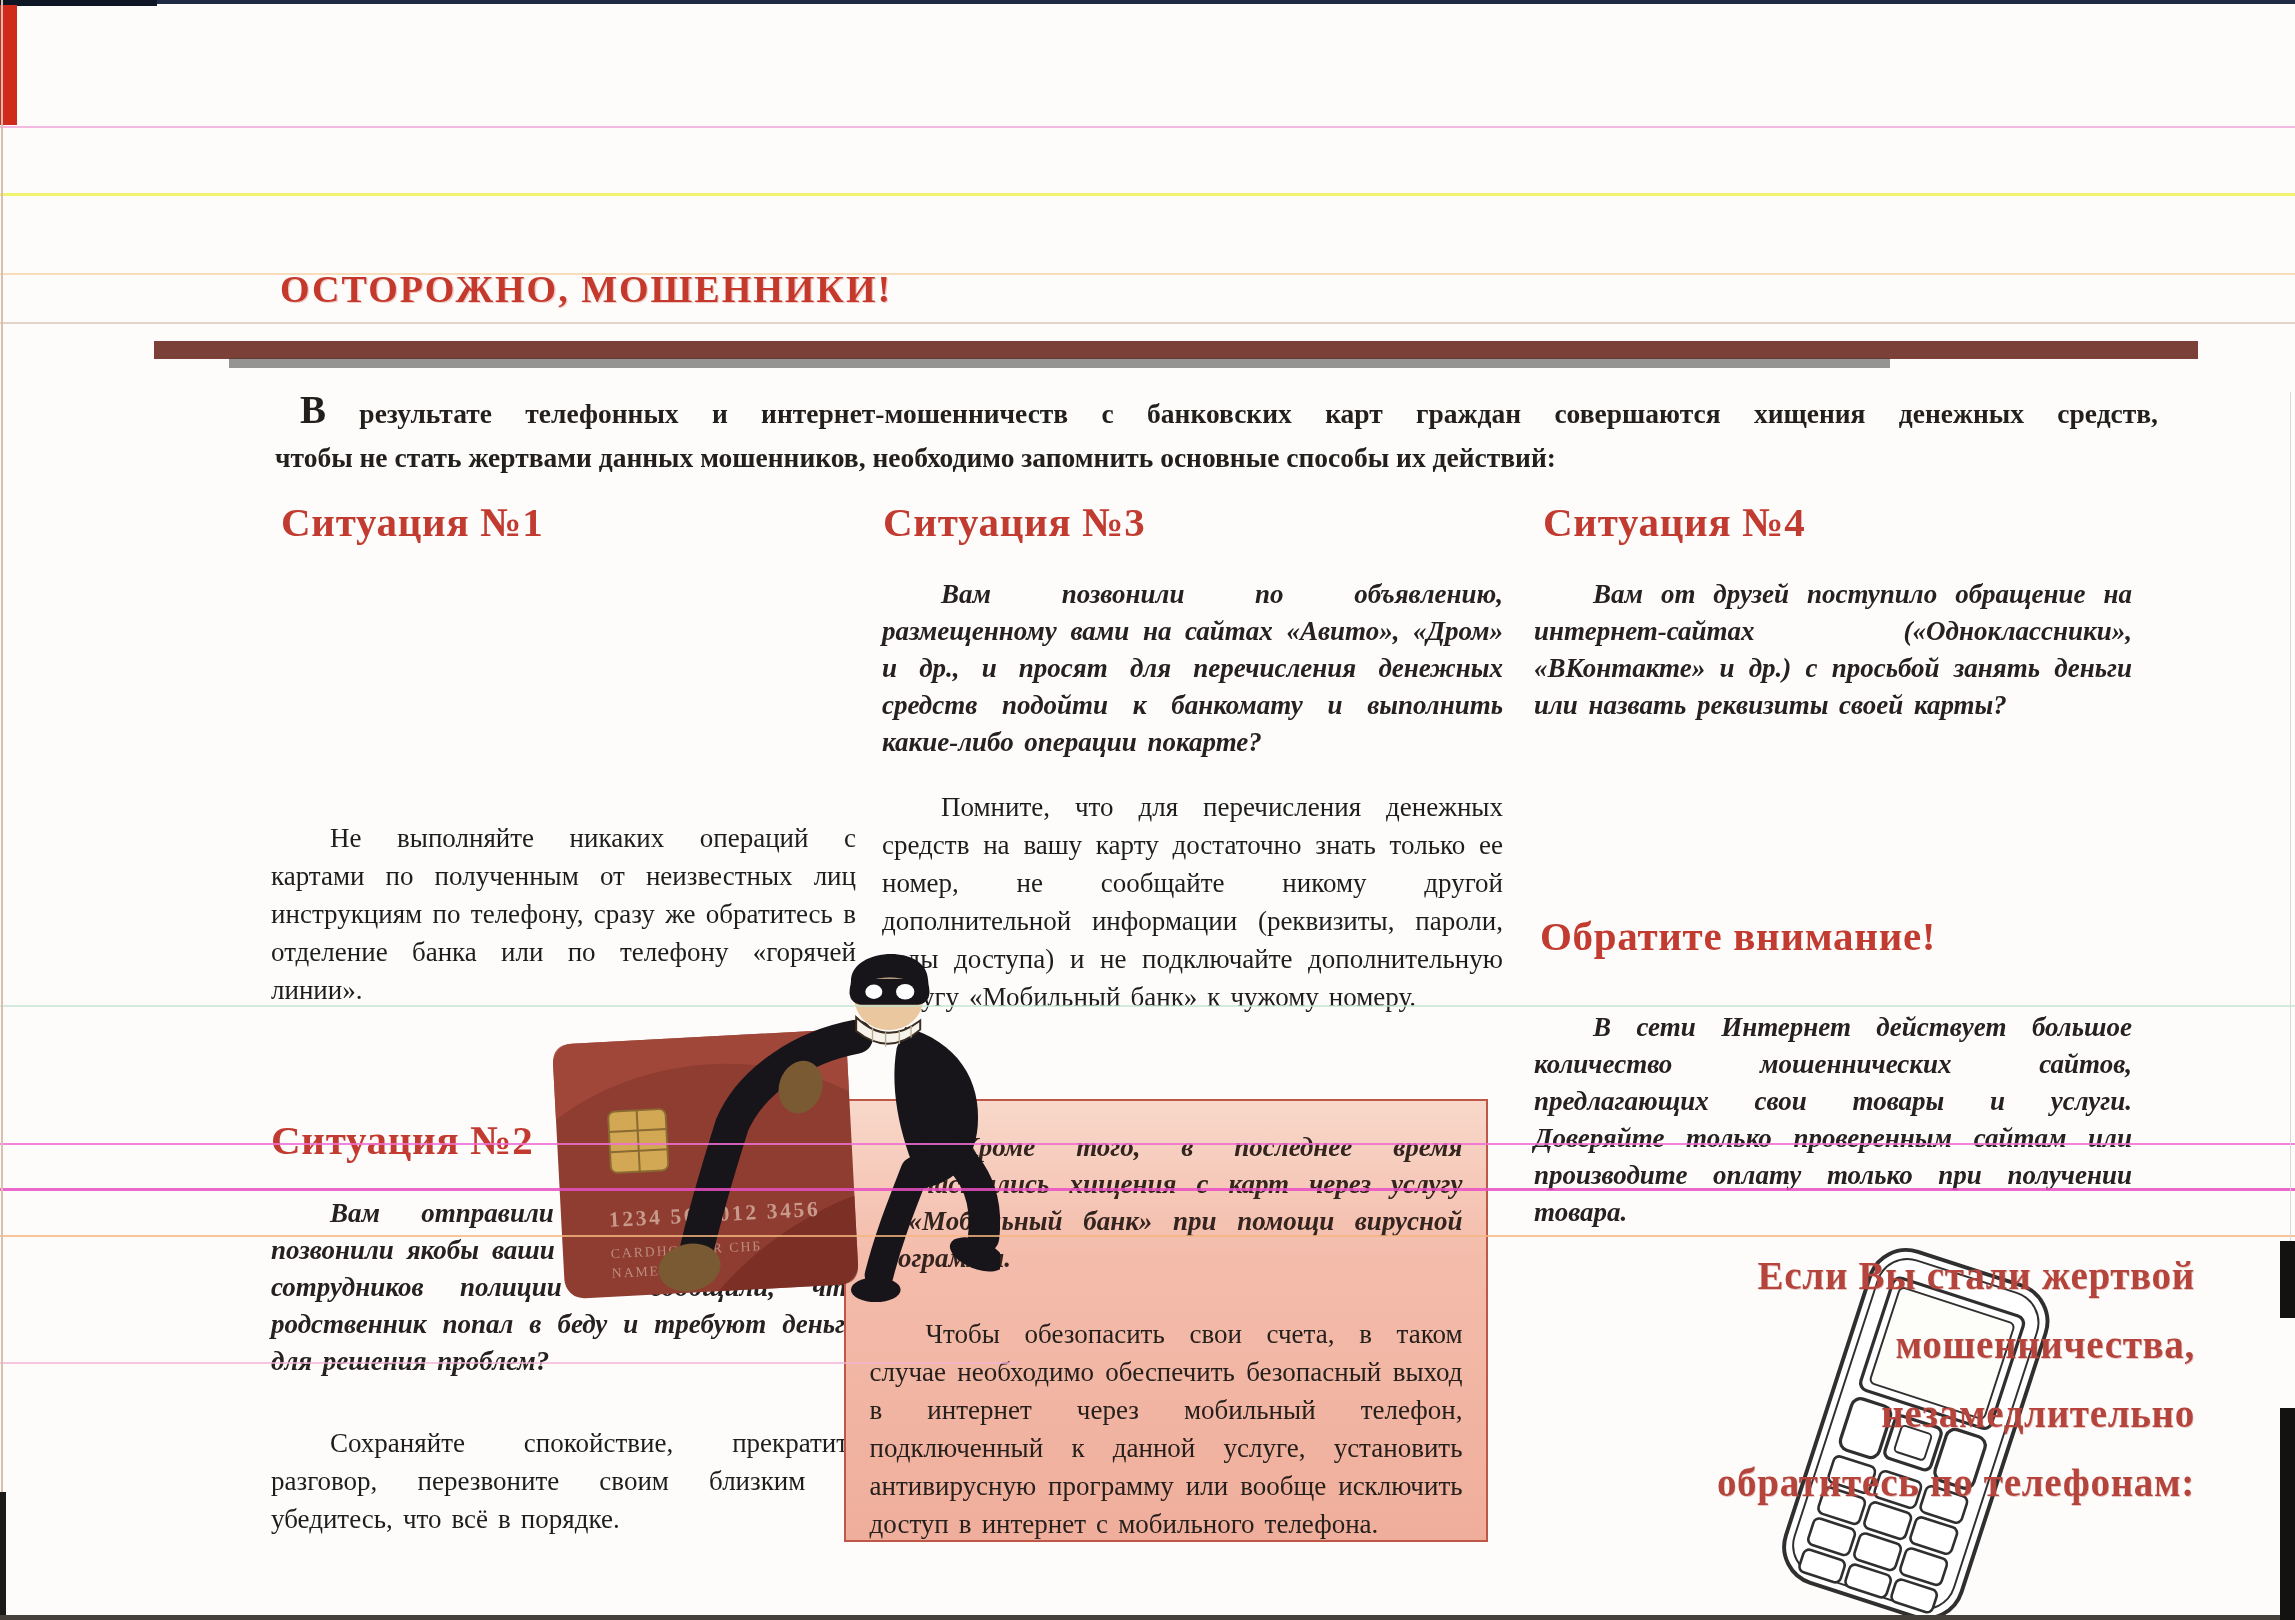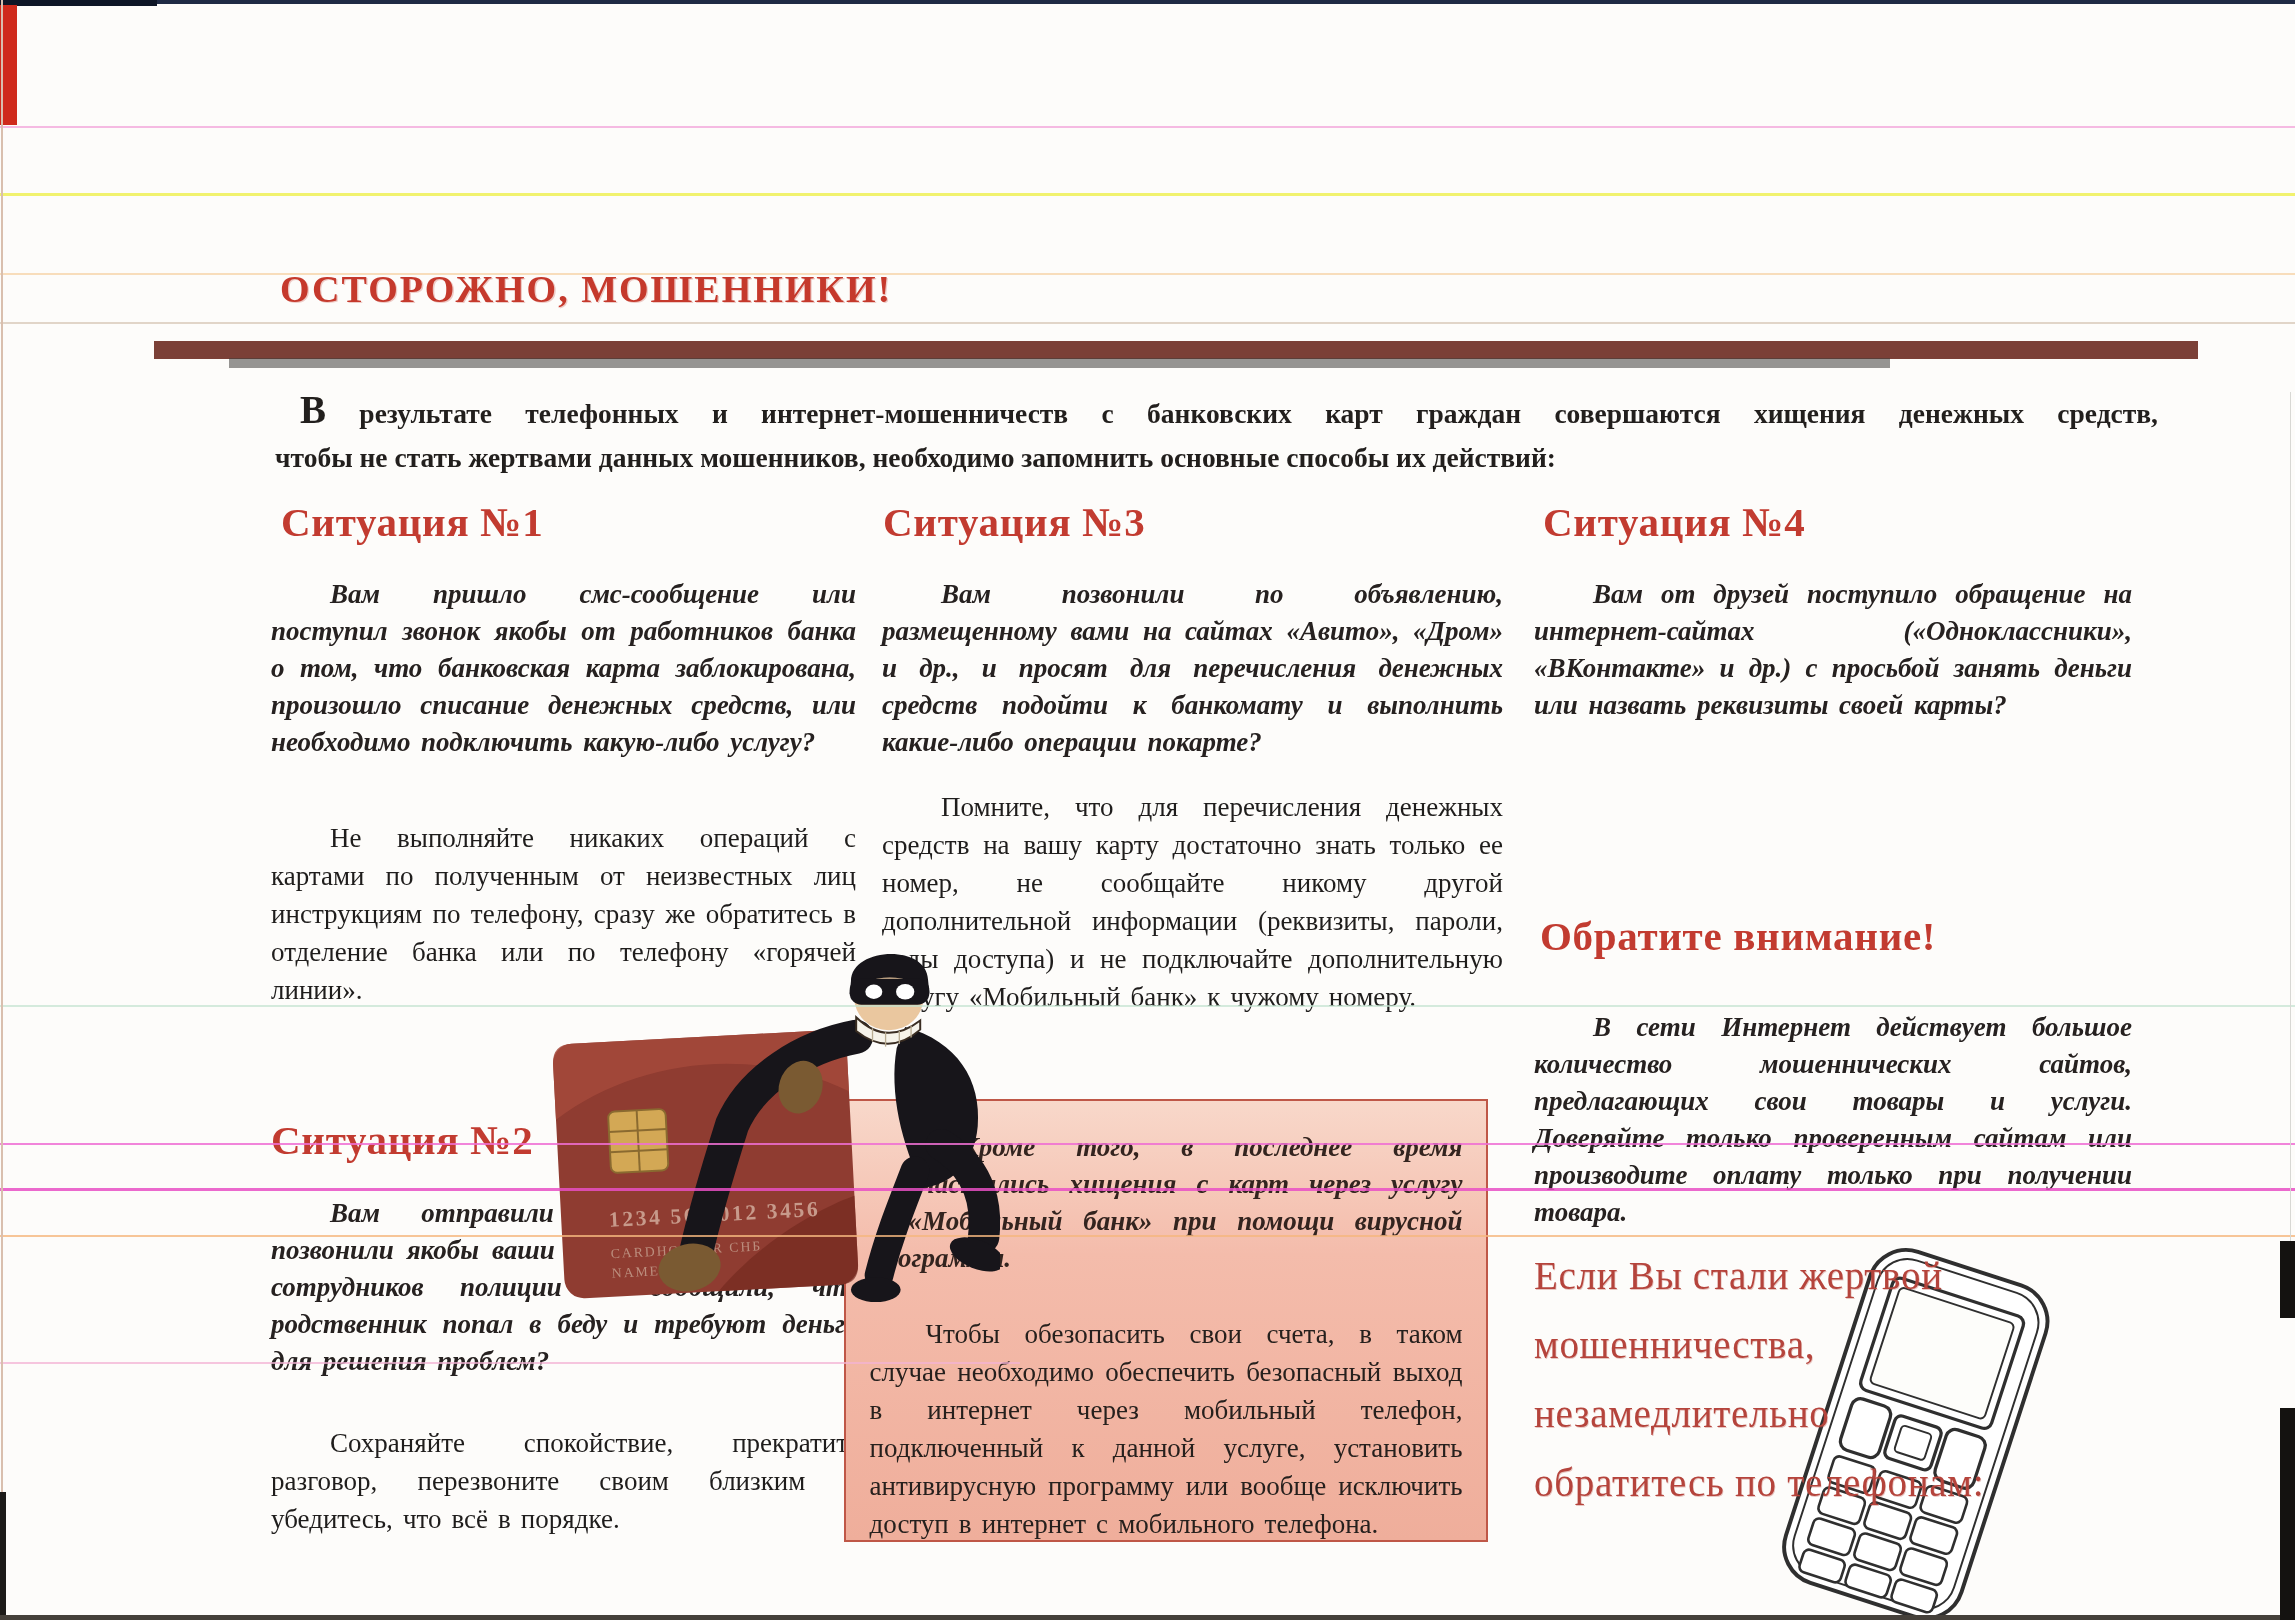--- a/index.html
+++ b/index.html
@@ -33,22 +33,22 @@
            background:linear-gradient(180deg,#f8d8ca 0%,#f4bcab 35%,#efae9b 100%);
            border:2px solid #bf5747;padding:27.5px 23.5px 0 23.5px;z-index:1;}
   .box-q{font-size:27px;line-height:37px;font-weight:bold;font-style:italic;color:#33241f;
          text-align:justify;text-indent:52px;word-spacing:3.3px;margin:0;}
   .leg-spacer{float:left;width:39px;height:77px;}
   .box-a{font-size:27px;line-height:38px;color:#26201d;text-align:justify;text-indent:56px;
          word-spacing:3.3px;margin:38px 0 0 0;}
 
   
   .victim{left:1534px;top:1241px;width:661px;z-index:4;}
-  .victim-line{font-size:39px;line-height:69px;font-weight:normal;color:#b5443c;white-space:nowrap;
-               letter-spacing:0.7px;text-shadow:0.7px 0.7px 0 rgba(181,68,60,.3);}
+  .victim-line{font-size:39px;line-height:69px;font-weight:bold;color:#b5443c;white-space:nowrap;
+               letter-spacing:0.7px;text-shadow:0.7px 0.7px 0 rgba(181,68,60,.3);text-align:right;}
 
   
   .thief{left:549px;top:929px;z-index:3;}
   .phone{left:1776px;top:1246px;z-index:2;}
 
   
   .scan{z-index:6;pointer-events:none;}
 
   
   .edge{z-index:7;}
@@ -61,21 +61,20 @@
   <div class="abs title">ОСТОРОЖНО, МОШЕННИКИ!</div>
   <div class="abs rule-main"></div>
   <div class="abs rule-shadow"></div>
 
   <div class="abs intro">
     <div class="intro-line1">В результате телефонных и интернет-мошенничеств с банковских карт граждан совершаются хищения денежных средств,</div>
     <div class="intro-line2">чтобы не стать жертвами данных мошенников, необходимо запомнить основные способы их действий:</div>
   </div>
 
   <div class="abs heading" style="left:281px;top:498px;">Ситуация №1</div>
-  <div class="abs q" style="left:271px;top:576px;width:585px;">Вам пришло смс-сообщение или поступил звонок якобы от работников банка о том, что банковская карта заблокирована, произошло списание денежных средств, или необходимо подключить какую-либо услугу?</div>
   <div class="abs a" style="left:271px;top:819px;width:585px;">Не выполняйте никаких операций с картами по полученным от неизвестных лиц инструкциям по телефону, сразу же обратитесь в отделение банка или по телефону «горячей линии».</div>
 
   <div class="abs heading" style="left:271px;top:1116px;">Ситуация №2</div>
   <div class="abs q" style="left:271px;top:1195px;width:589px;">Вам отправили смс-сообщение или позвонили якобы ваши близкие, или от имени сотрудников полиции и сообщили, что родственник попал в беду и требуют деньги для решения проблем?</div>
   <div class="abs a" style="left:271px;top:1424px;width:589px;">Сохраняйте спокойствие, прекратите разговор, перезвоните своим близким и убедитесь, что всё в порядке.</div>
 
   <div class="abs heading" style="left:883px;top:498px;">Ситуация №3</div>
   <div class="abs q" style="left:882px;top:576px;width:621px;">Вам позвонили по объявлению, размещенному вами на сайтах «Авито», «Дром» и др., и просят для перечисления денежных средств подойти к банкомату и выполнить какие-либо операции покарте?</div>
   <div class="abs a" style="left:882px;top:788px;width:621px;">Помните, что для перечисления денежных средств на вашу карту достаточно знать только ее номер, не сообщайте никому другой дополнительной информации (реквизиты, пароли, коды доступа) и не подключайте дополнительную услугу «Мобильный банк» к чужому номеру.</div>
 

